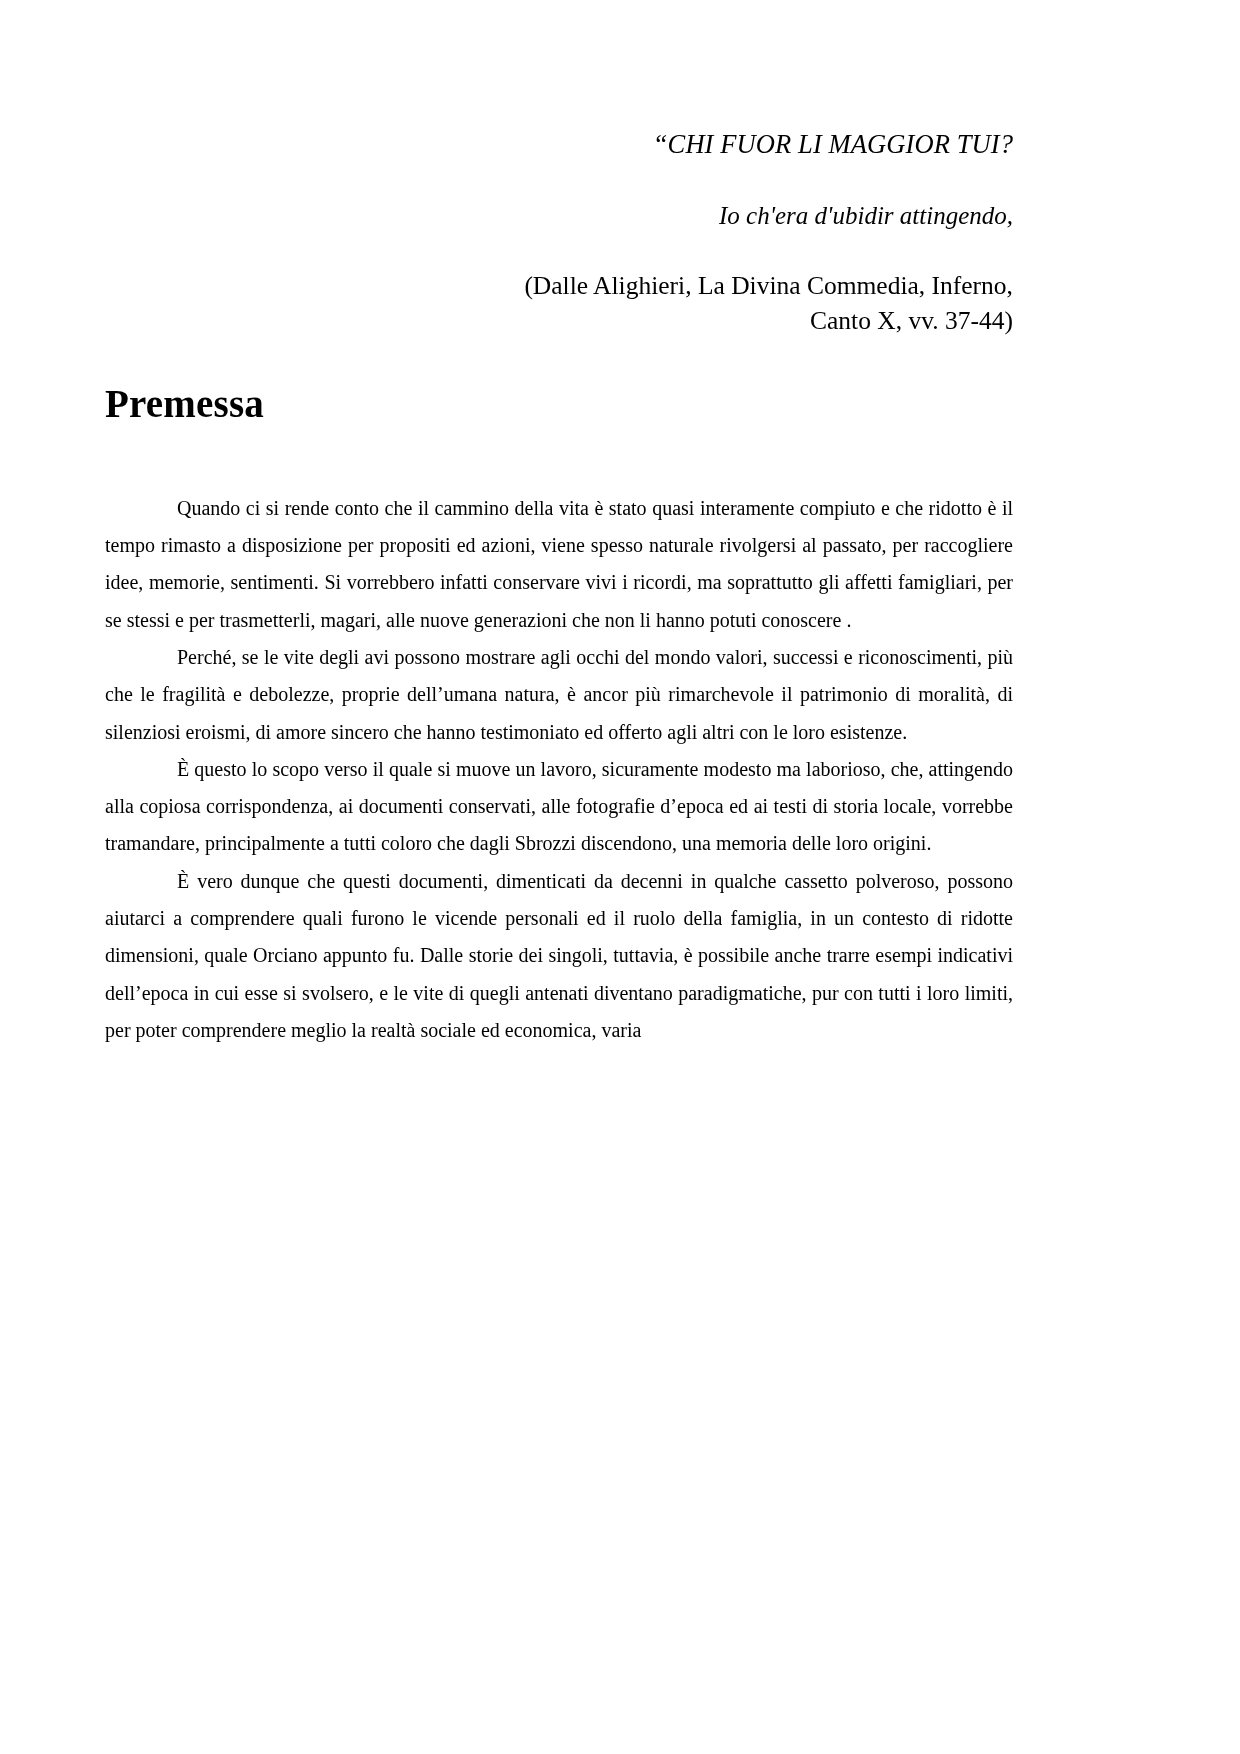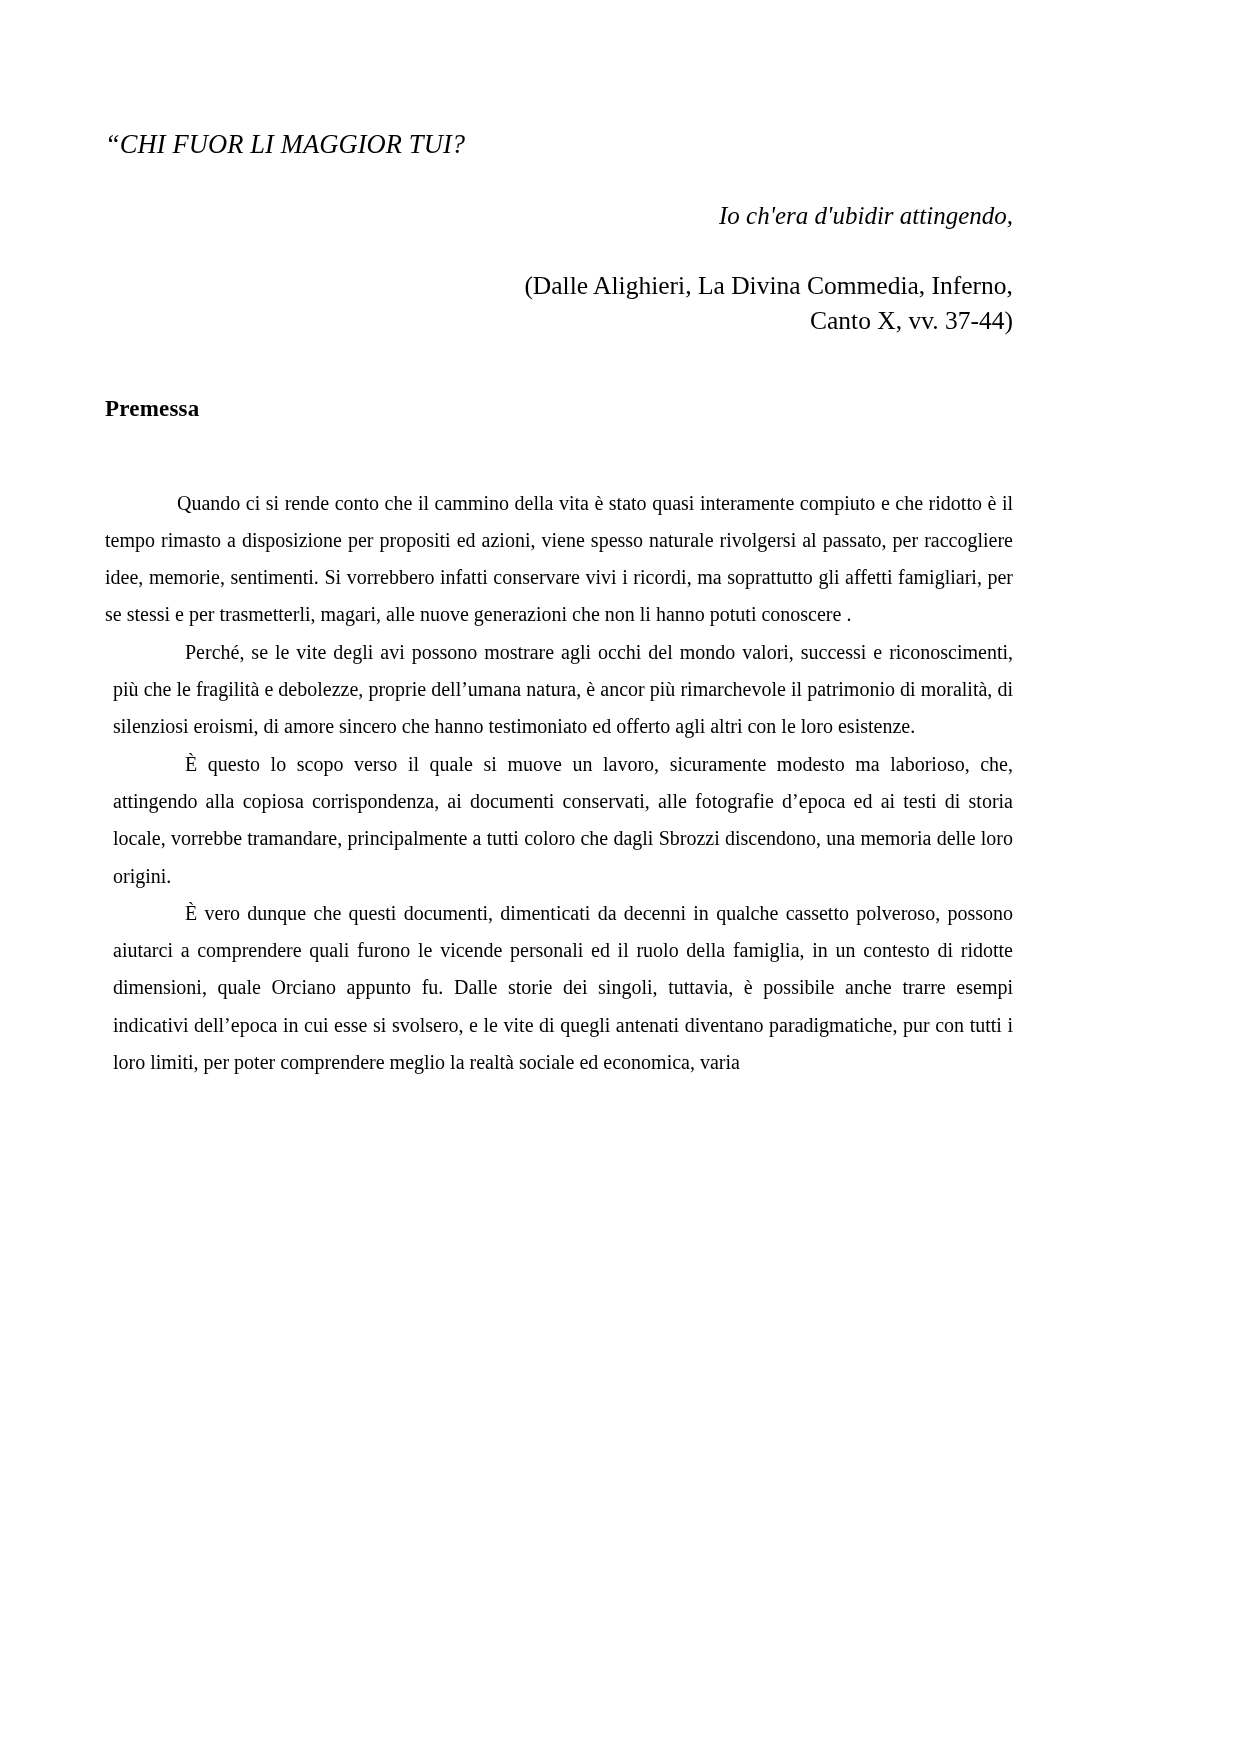--- a/index.html
+++ b/index.html
@@ -31,20 +31,21 @@
     top: 0;
     width: 908px;
   }
 
   
   .epigraph {
     padding-top: 128px;
   }
 
   .epigraph-title {
+    text-align: right;
     font-style: italic;
     font-size: 26.5px;
     line-height: 1.25;
     letter-spacing: 0.1px;
     white-space: nowrap;
   }
 
   .epigraph-verse {
     margin-top: 38px;
     text-align: right;
@@ -66,23 +67,23 @@
 
   .epigraph-source .work {
   }
 
   .epigraph-source .line {
     white-space: nowrap;
   }
 
   
   .section-heading {
-    margin-top: 57px;
+    margin-top: 43px;
     font-weight: bold;
-    font-size: 23px;
+    font-size: 39px;
     line-height: 1.2;
     letter-spacing: 0.2px;
   }
 
   
   .body-copy {
     margin-top: 62px;
   }
 
   .body-copy p {
@@ -90,21 +91,20 @@
     text-align: justify;
     text-justify: inter-word;
     font-size: 20px;
     line-height: 37.3px;
     text-indent: 72px;
     hyphens: none;
   }
 
   .body-copy p + p {
     margin-top: 0px;
-    margin-left: 8px;
   }
 </style>
 </head>
 <body>
 
 <div class="page">
   <div class="content">
 
     <div class="epigraph">
 

